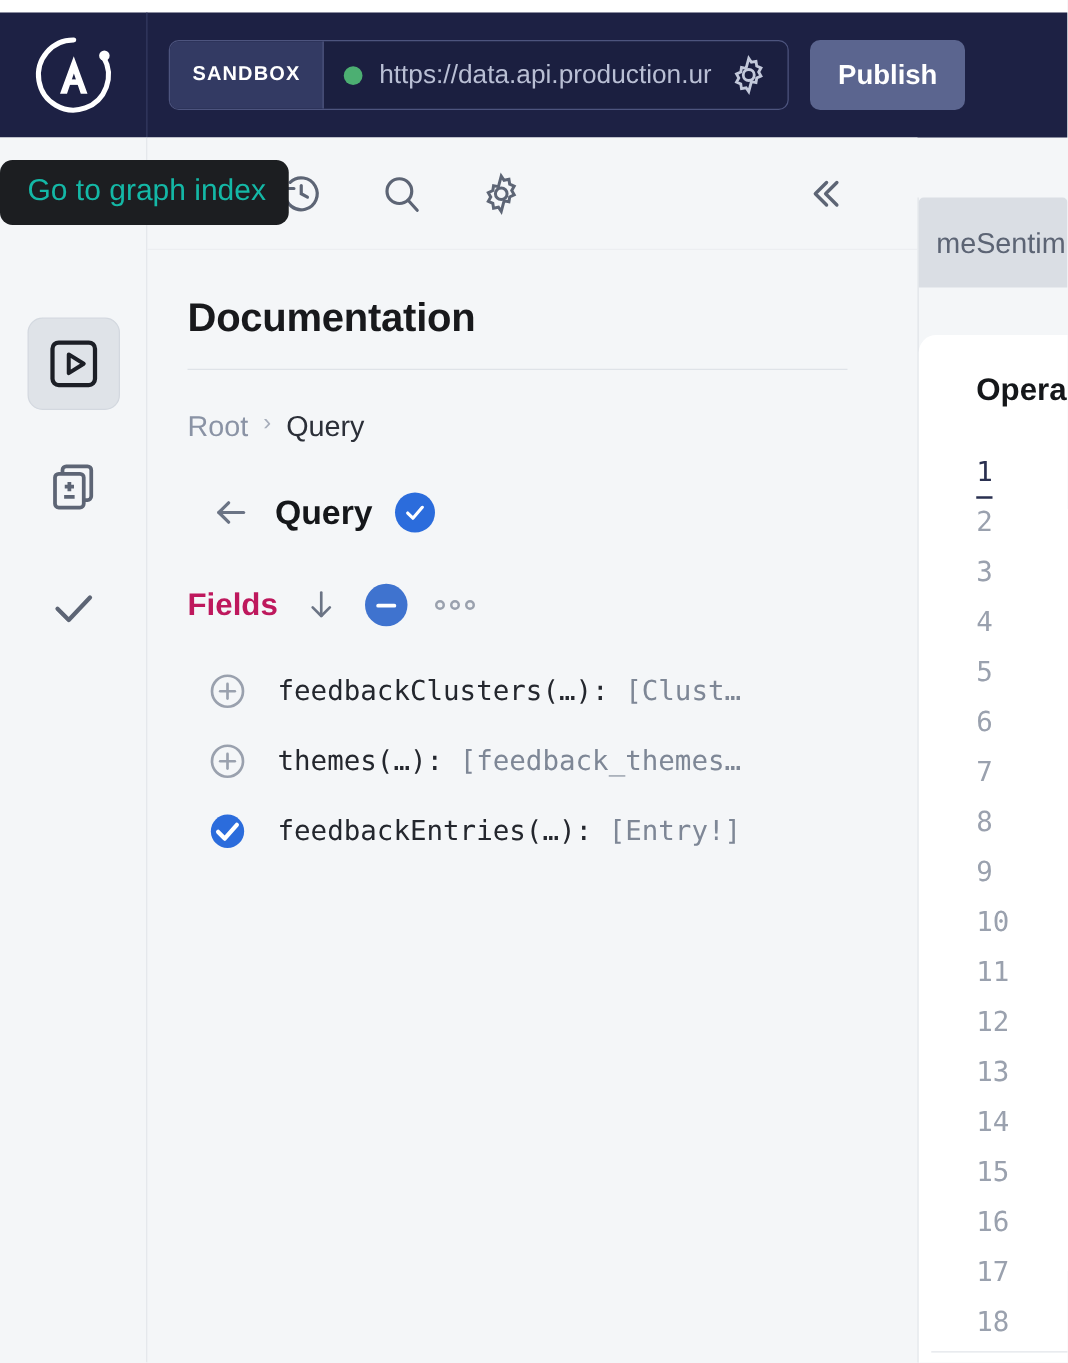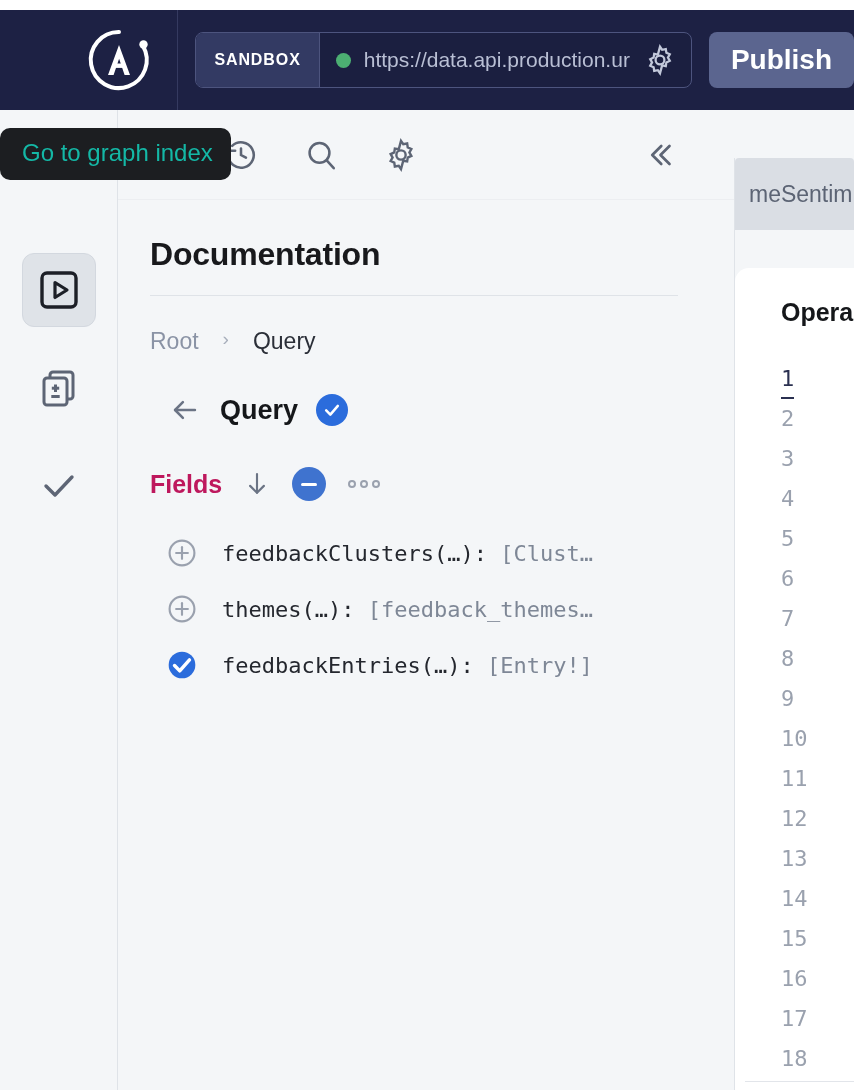--- a/index.html
+++ b/index.html
@@ -8,21 +8,21 @@
     font-family: "Liberation Sans", sans-serif;
     background: #f4f6f8;
     overflow: hidden;
   }
   .app { position: relative; width: 854px; height: 1090px; }
 
   
   .topnav {
     position: absolute; top: 10px; left: 0; width: 854px; height: 100px;
     background: #1d2144;
-    display: flex; align-items: center; justify-content: flex-end;
+    display: flex; align-items: center;
   }
   .logo-cell {
     width: 118px; height: 100px;
     display: flex; align-items: center; justify-content: center;
     border-right: 1px solid #353a60;
   }
   .logo { width: 68px; height: 68px; display:block; }
 
   .urlgroup {
     display: flex; align-items: stretch;
@@ -51,21 +51,21 @@
     white-space: nowrap; overflow: hidden;
     max-width: 300px; display: block;
   }
   .gear-btn { flex: 0 0 auto; display:flex; align-items:center; padding-right:4px; }
 
   .publish-btn {
     margin-left: 17px; height: 56px;
     background: #5b658f; color: #fff;
     border: none; border-radius: 8px;
     font-family: "Liberation Sans", sans-serif;
-    font-size: 28px; font-weight: bold;
+    font-size: 22px; font-weight: bold;
     padding: 0 22px; cursor: pointer;
     white-space: nowrap;
   }
 
   
   .rail {
     position: absolute; left: 0; top: 110px;
     width: 118px; height: 980px;
     background: #f4f6f8;
     border-right: 1px solid #dfe3e8;
@@ -112,21 +112,21 @@
     padding: 36px 34px 0 32px;
   }
   .doc-title {
     font-size: 32px; font-weight: bold; color: #18191c;
     letter-spacing: -0.2px;
   }
   .doc-rule {
     margin-top: 22px; height: 1px; background: #dfe3e8; width: 528px;
   }
   .breadcrumb {
-    margin-top: 32px; display: flex; align-items: flex-start; gap: 24px;
+    margin-top: 32px; display: flex; align-items: flex-start; gap: 12px;
     font-size: 23px;
   }
   .bc-root { color: #8a93a5; cursor: pointer; }
   .bc-sep { color: #a7aebb; font-size: 19px; }
   .bc-cur { color: #2b2f38; }
 
   .type-row {
     margin-top: 38px; display: flex; align-items: center; gap: 18px;
     padding-left: 18px;
   }

